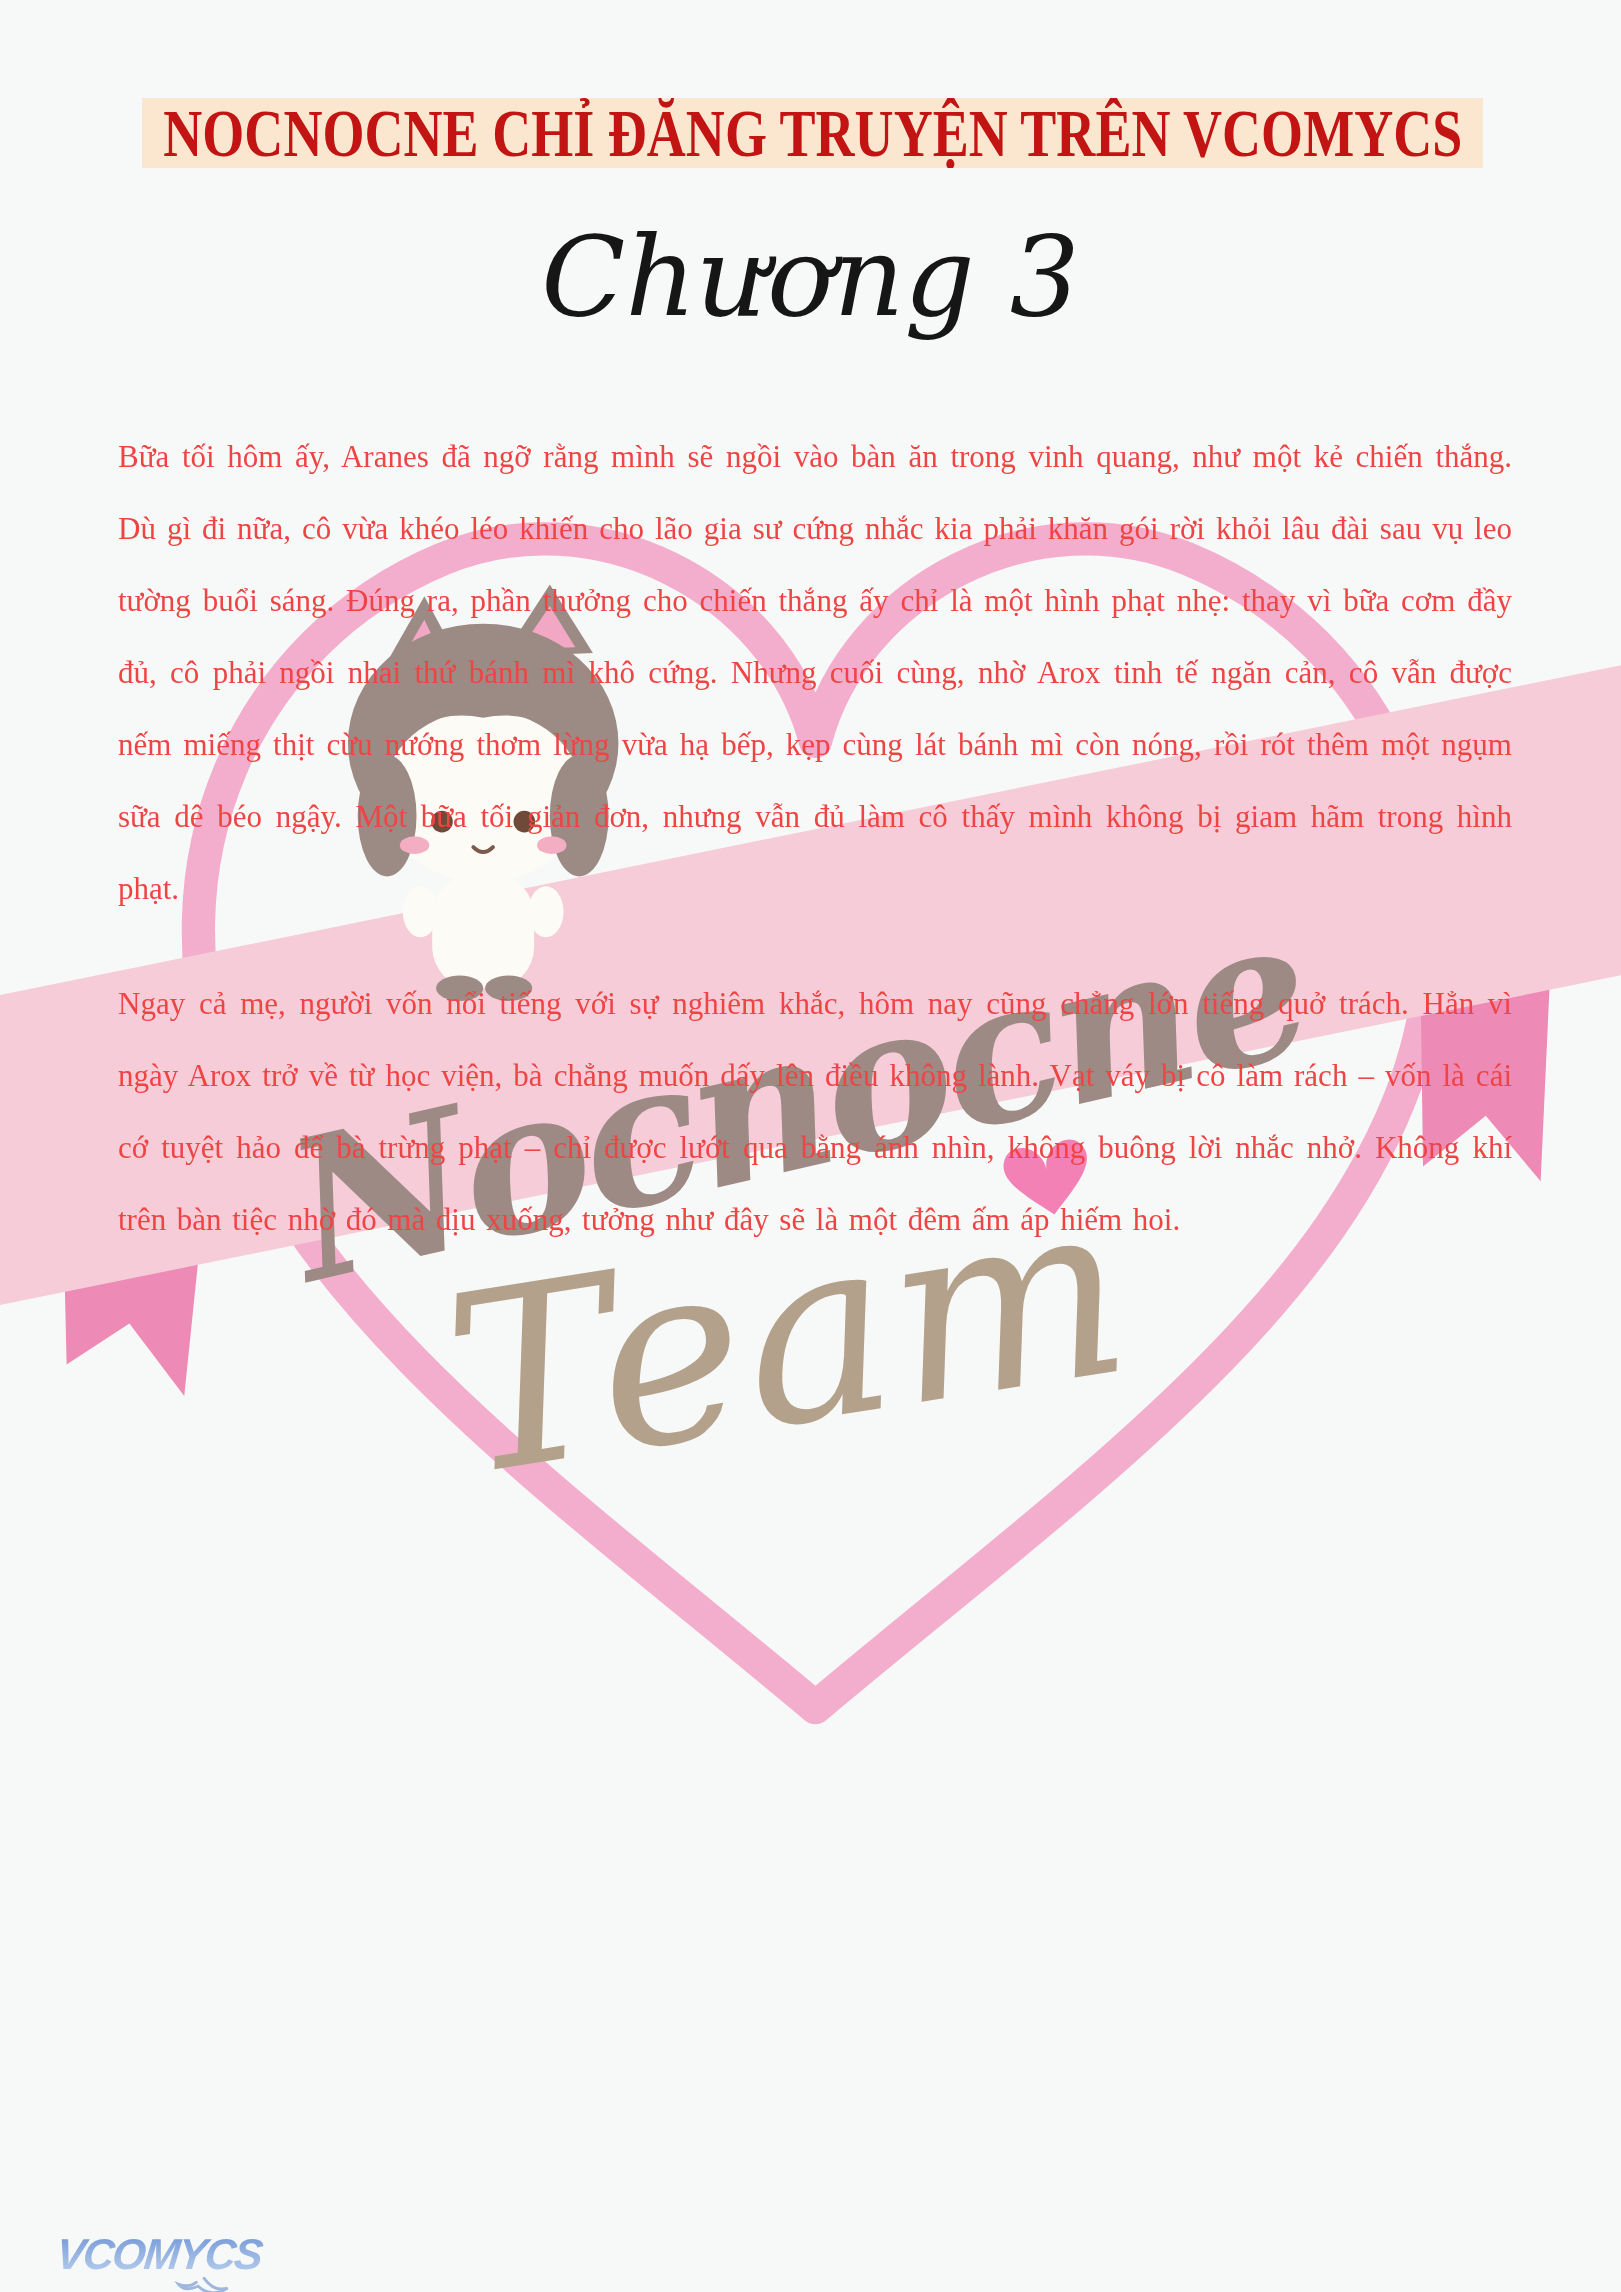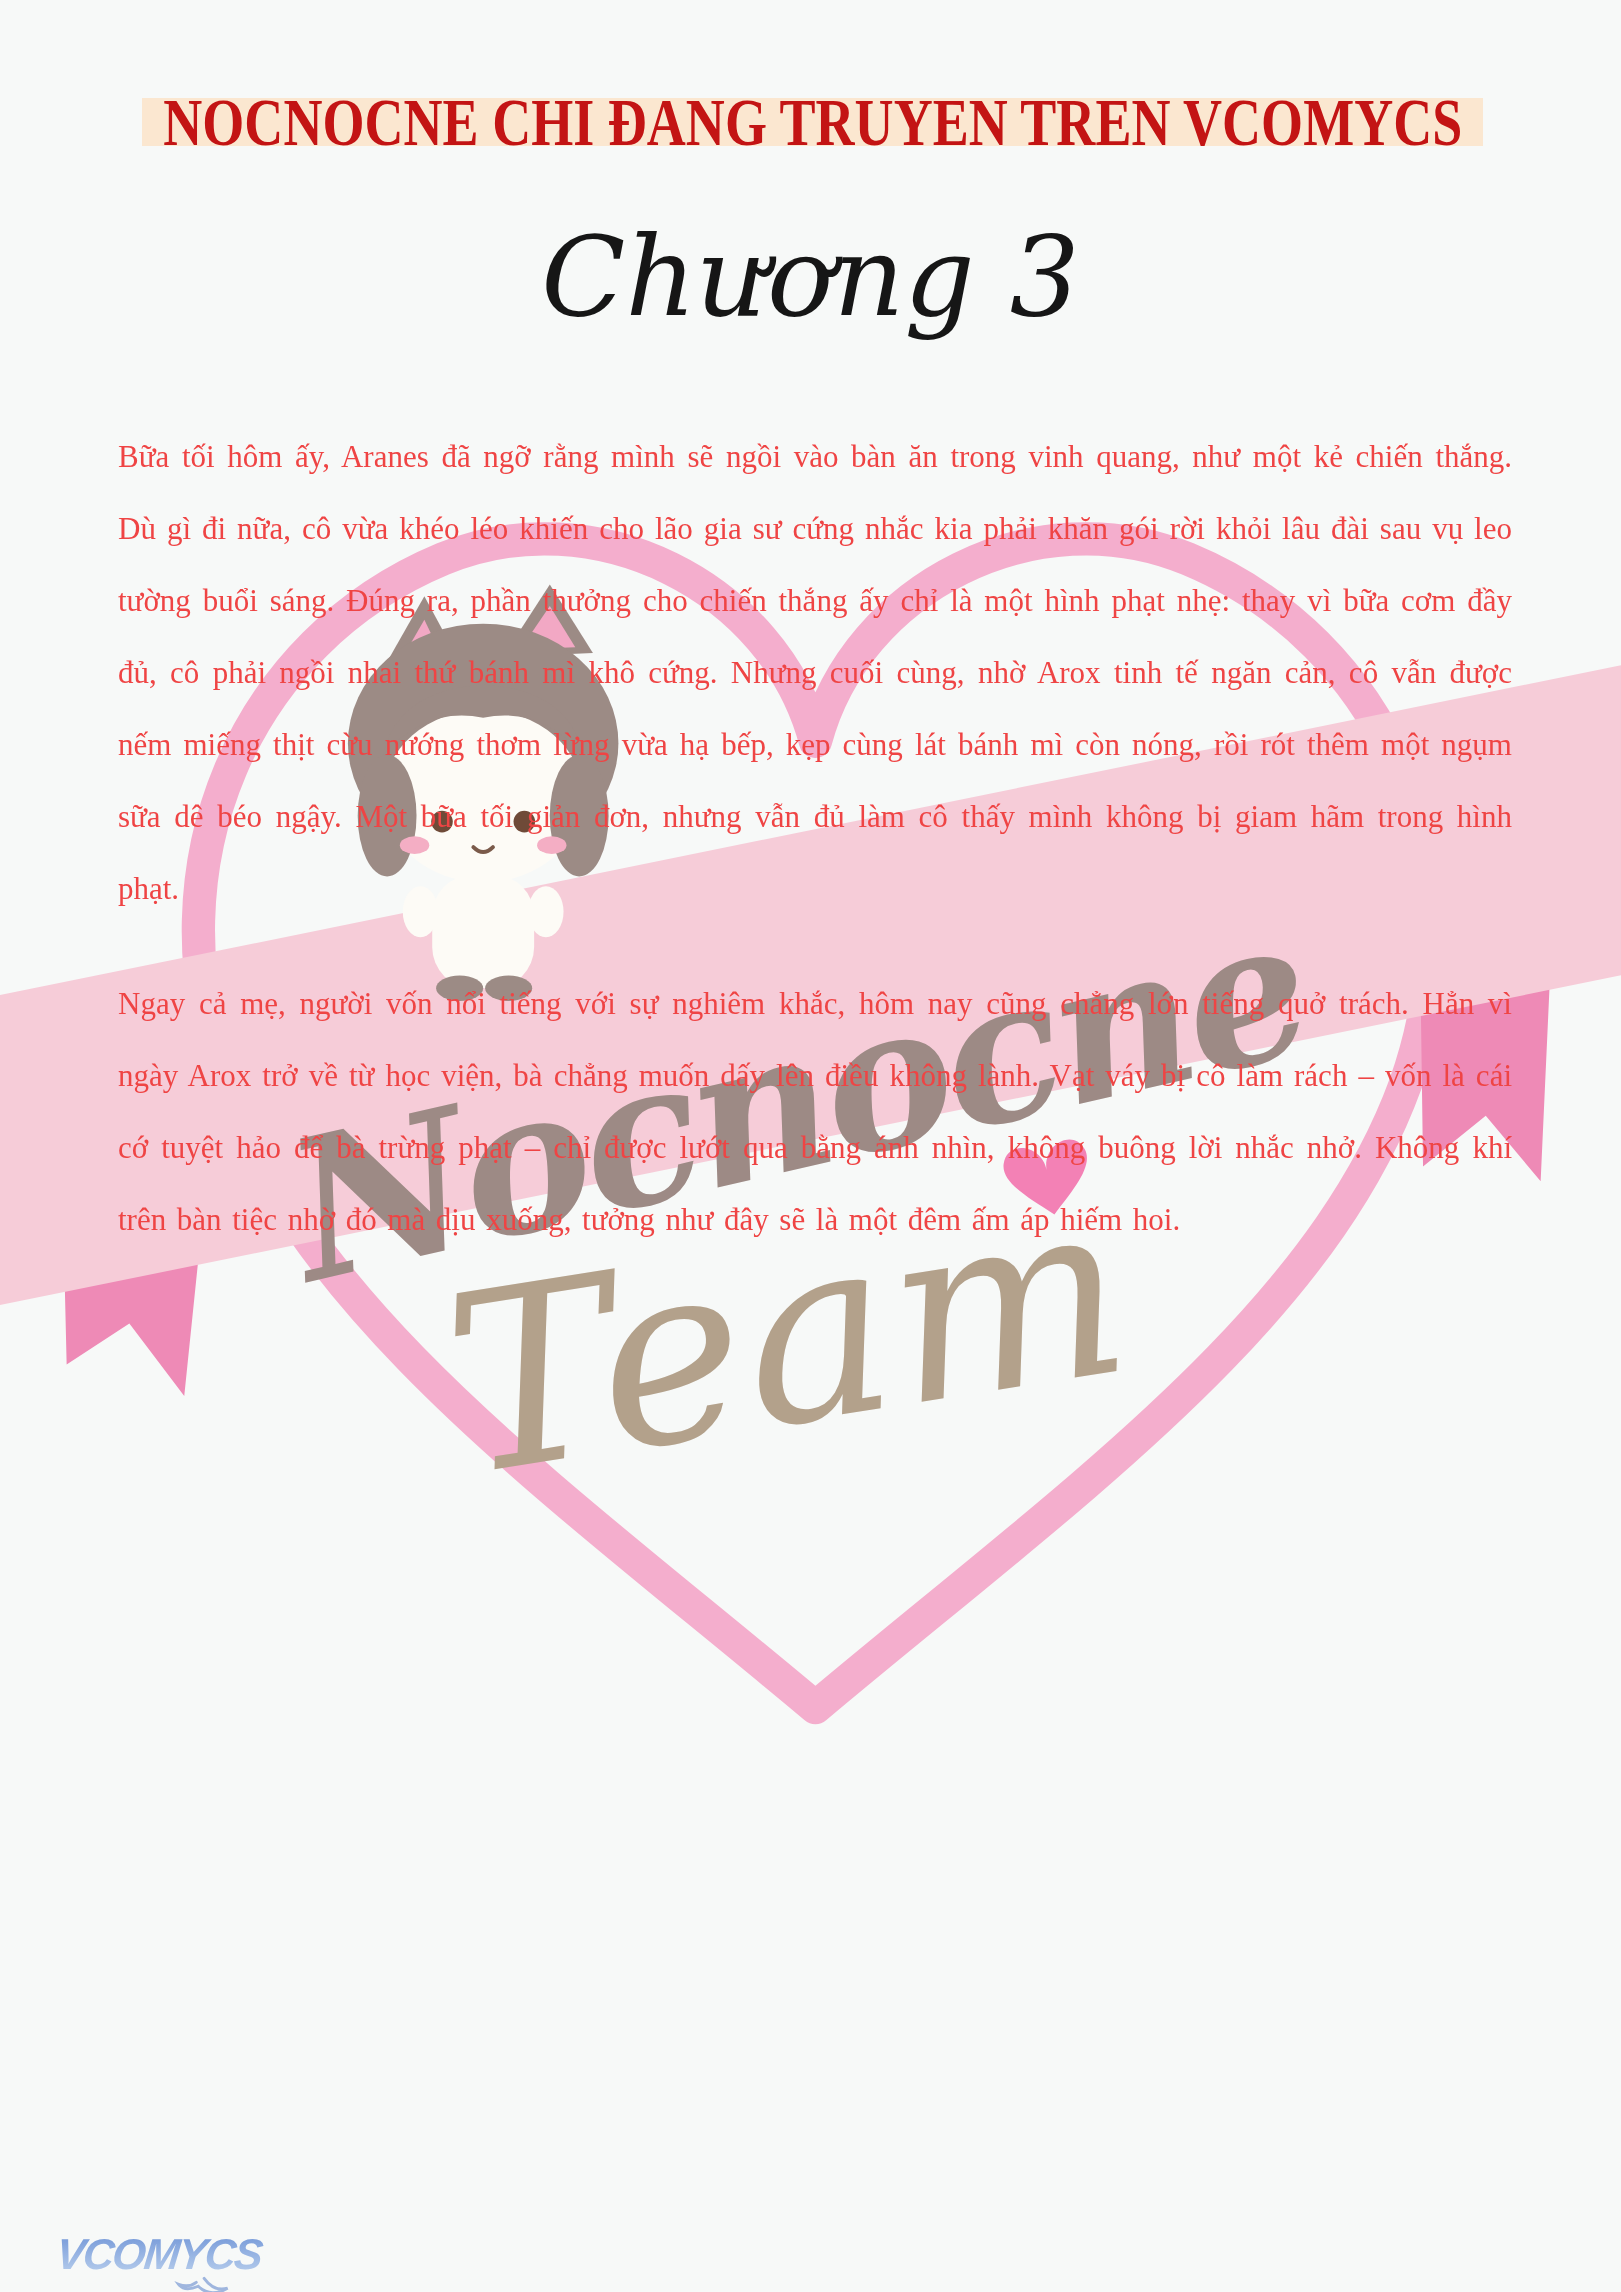--- a/index.html
+++ b/index.html
@@ -25,21 +25,21 @@
     position: absolute;
     inset: 0;
     z-index: 1;
   }
 
   .top-banner {
     position: absolute;
     left: 142px;
     top: 98px;
     width: 1341px;
-    height: 48px;
+    height: 70px;
     background: #fbe7d0;
     display: flex;
     align-items: center;
     justify-content: center;
     overflow: hidden;
   }
   .top-banner span {
     font-family: "Liberation Serif", serif;
     font-weight: 700;
     font-size: 53px;

